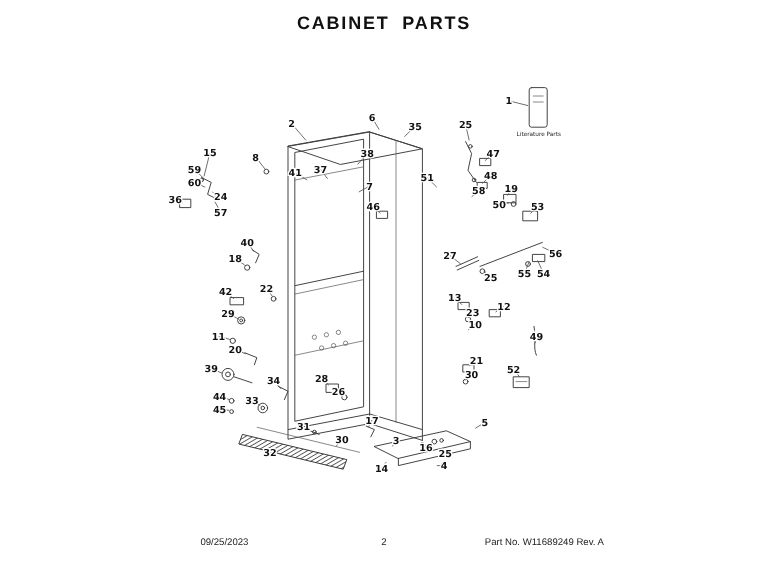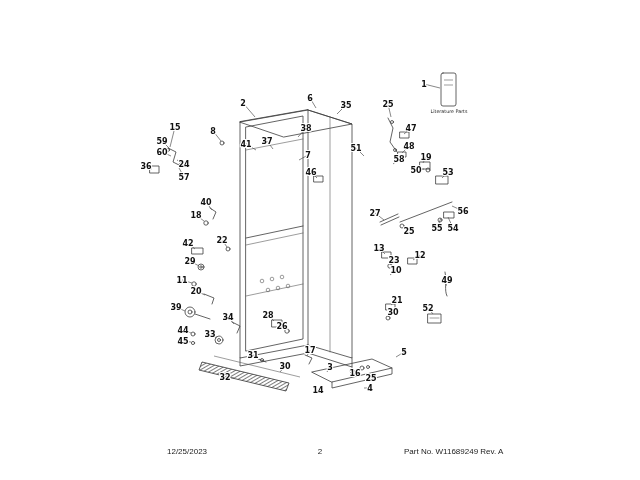--- a/index.html
+++ b/index.html
@@ -27,20 +27,21 @@
   }
   .footer-date{position:absolute;left:167px;}
   .footer-page{position:absolute;left:0;width:100%;text-align:center;}
   .footer-part{position:absolute;left:388px;margin-left:16px;}
 </style>
 </head>
 <body>
 
 <div class="page">
 
+  <h1 class="title">CABINET PARTS</h1>
 
   <svg class="diagram-svg" width="640" height="480" viewBox="0 0 640 480" xmlns="http://www.w3.org/2000/svg">
 
     <defs>
       <pattern id="hatch" width="3" height="3" patternUnits="userSpaceOnUse" patternTransform="rotate(60)">
         <line x1="0" y1="0" x2="0" y2="3" stroke="#444" stroke-width="1.4"></line>
       </pattern>
     </defs>
 
     <g class="art">
@@ -259,18 +260,18 @@
         <text x="225" y="380" class="callout">32</text>
         <text x="330" y="370" class="callout">3</text>
         <text x="355" y="376" class="callout">16</text>
         <text x="371" y="381" class="callout">25</text>
         <text x="370" y="391" class="callout">4</text>
         <text x="318" y="393" class="callout">14</text>
       </g>
   </svg>
 
   <div class="footer">
-    <span class="footer-date">12/25/2023</span>
+    <span class="footer-date">09/25/2023</span>
     <span class="footer-page">2</span>
     <span class="footer-part">Part No. W11689249  Rev. A</span>
   </div>
 
 </div>
 
 </body></html>

